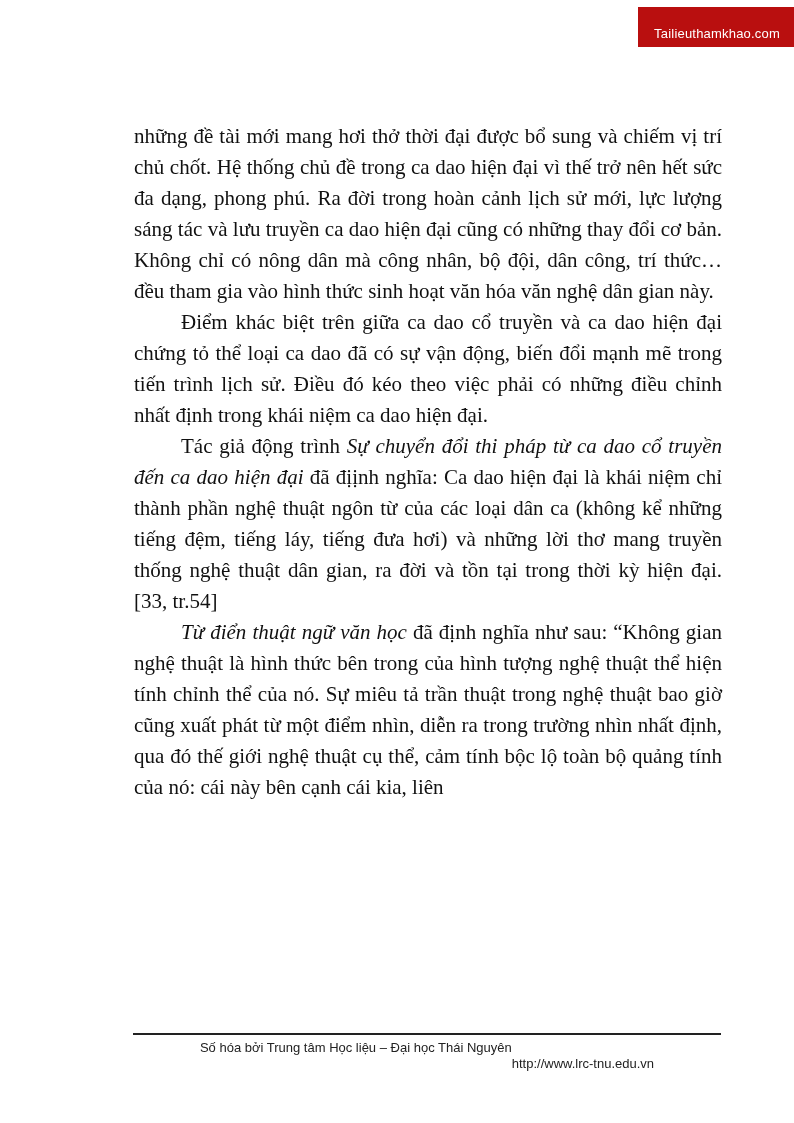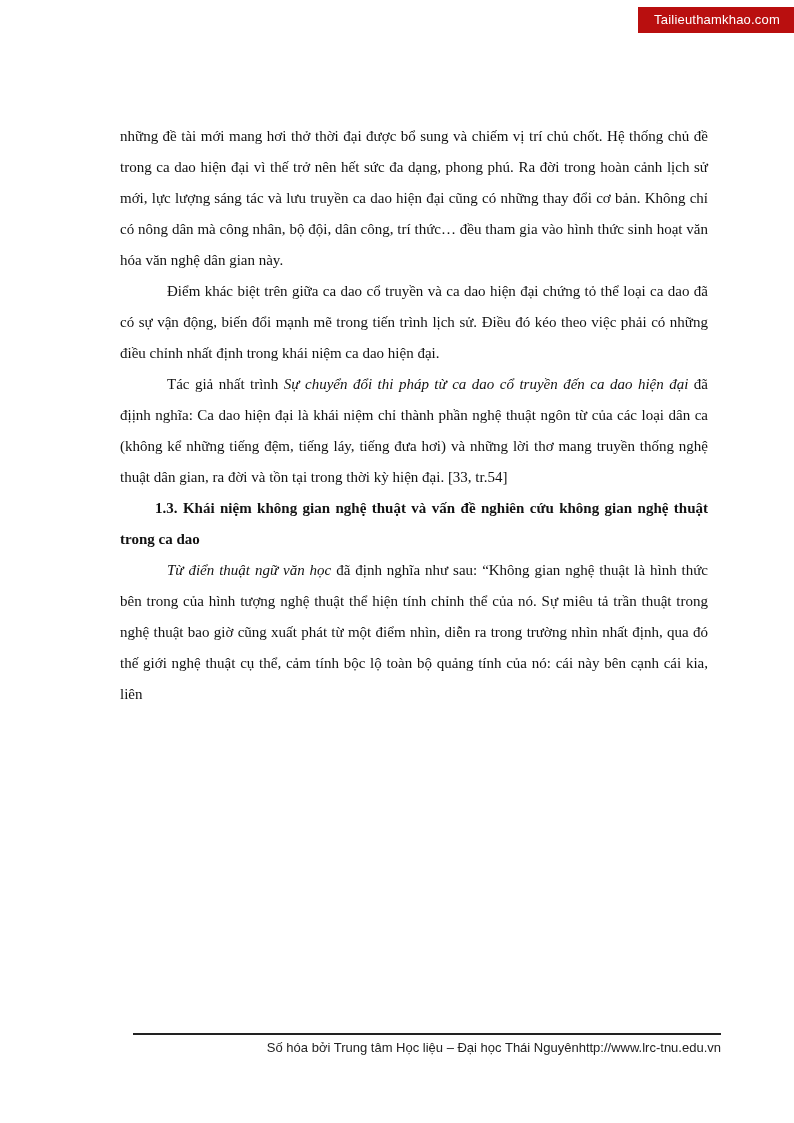--- a/index.html
+++ b/index.html
@@ -14,77 +14,76 @@
   .page{position:absolute;inset:0;}
 
   
   .watermark{
     position:absolute;top:7px;right:0;
     background:#b90f0f;
     color:#fff;
     font-family:"Liberation Sans",sans-serif;
     font-size:13px;
     line-height:16px;
-    padding:5px 14px 5px 16px;
+    padding:19px 14px 5px 16px;
     letter-spacing:0.2px;
   }
 
   
   .body-text{
     position:absolute;
-    left:120px;top:121px;width:588px;
-    font-size:15px;
+    left:134px;top:121px;width:588px;
+    font-size:21px;
     line-height:31px;
     text-align:justify;
   }
   .body-text p{margin:0;text-indent:47px;}
   .body-text p.noindent{text-indent:0;}
   .body-text p.heading{font-weight:bold;text-indent:35px;}
   .body-text p.subheading{font-weight:bold;font-style:italic;text-indent:47px;}
   .body-text em{font-style:italic;}
 
   
   .footer{
     position:absolute;
     left:133px;width:588px;top:1033px;
   }
   .footer-divider{
     border-top:2px solid #222;
     height:0;margin-bottom:5px;
   }
   .footer-row{
     display:flex;
-    justify-content:flex-end;
+    justify-content:center;
     font-family:"Liberation Sans",sans-serif;
     font-size:13px;
     color:#222;
   }
-  .footer-url{color:#222;text-decoration:none;cursor:pointer;}
+  .footer-url{color:#222;text-decoration:none;cursor:pointer;margin-top:16px;}
   .page-number{
     text-align:center;
     font-family:"Liberation Serif",serif;
     font-size:17px;
     margin-top:7px;
     color:#111;
   }
 </style>
 </head>
 <body>
 
 <div class="page">
 
   <div class="watermark" style="background: rgb(185, 15, 15);">
     <span>Tailieuthamkhao.com</span>
   </div>
 
   <div class="body-text">
     <p class="noindent">những đề tài mới mang hơi thở thời đại được bổ sung và chiếm vị trí chủ chốt. Hệ thống chủ đề trong ca dao hiện đại vì thế trở nên hết sức đa dạng, phong phú. Ra đời trong hoàn cảnh lịch sử mới, lực lượng sáng tác và lưu truyền ca dao hiện đại cũng có những thay đổi cơ bản. Không chỉ có nông dân mà công nhân, bộ đội, dân công, trí thức… đều tham gia vào hình thức sinh hoạt văn hóa văn nghệ dân gian này.</p>
     <p>Điểm khác biệt trên giữa ca dao cổ truyền và ca dao hiện đại chứng tỏ thể loại ca dao đã có sự vận động, biến đổi mạnh mẽ trong tiến trình lịch sử. Điều đó kéo theo việc phải có những điều chỉnh nhất định trong khái niệm ca dao hiện đại.</p>
-    <p><span>Tác giả nhất trình </span><em>Sự chuyển đổi thi pháp từ ca dao cổ truyền đến ca dao hiện đại</em><span> đã địịnh nghĩa: Ca dao hiện đại là khái niệm chỉ thành phần nghệ thuật ngôn từ của các loại dân ca (không kể những tiếng đệm, tiếng láy, tiếng đưa hơi) và những lời thơ mang truyền thống nghệ thuật dân gian, ra đời và tồn tại trong thời kỳ hiện đại. [33, tr.54]</span></p>
-    <p class="heading">1.3. Khái niệm không gian nghệ thuật và vấn đề nghiên cứu không gian nghệ thuật trong ca dao</p>
+    <p><span>Tác giả động trình </span><em>Sự chuyển đổi thi pháp từ ca dao cổ truyền đến ca dao hiện đại</em><span> đã địịnh nghĩa: Ca dao hiện đại là khái niệm chỉ thành phần nghệ thuật ngôn từ của các loại dân ca (không kể những tiếng đệm, tiếng láy, tiếng đưa hơi) và những lời thơ mang truyền thống nghệ thuật dân gian, ra đời và tồn tại trong thời kỳ hiện đại. [33, tr.54]</span></p>
     <p><em>Từ điển thuật ngữ văn học</em><span> đã định nghĩa như sau: “Không gian nghệ thuật là hình thức bên trong của hình tượng nghệ thuật thể hiện tính chỉnh thể của nó. Sự miêu tả trần thuật trong nghệ thuật bao giờ cũng xuất phát từ một điểm nhìn, diễn ra trong trường nhìn nhất định, qua đó thế giới nghệ thuật cụ thể, cảm tính bộc lộ toàn bộ quảng tính của nó: cái này bên cạnh cái kia, liên</span></p>
   </div>
 
   <div class="footer">
     <div class="footer-divider"></div>
     <div class="footer-row">
       <span>Số hóa bởi Trung tâm Học liệu – Đại học Thái Nguyên</span>
       <span class="footer-url">http://www.lrc-tnu.edu.vn</span>
     </div>
   </div>

